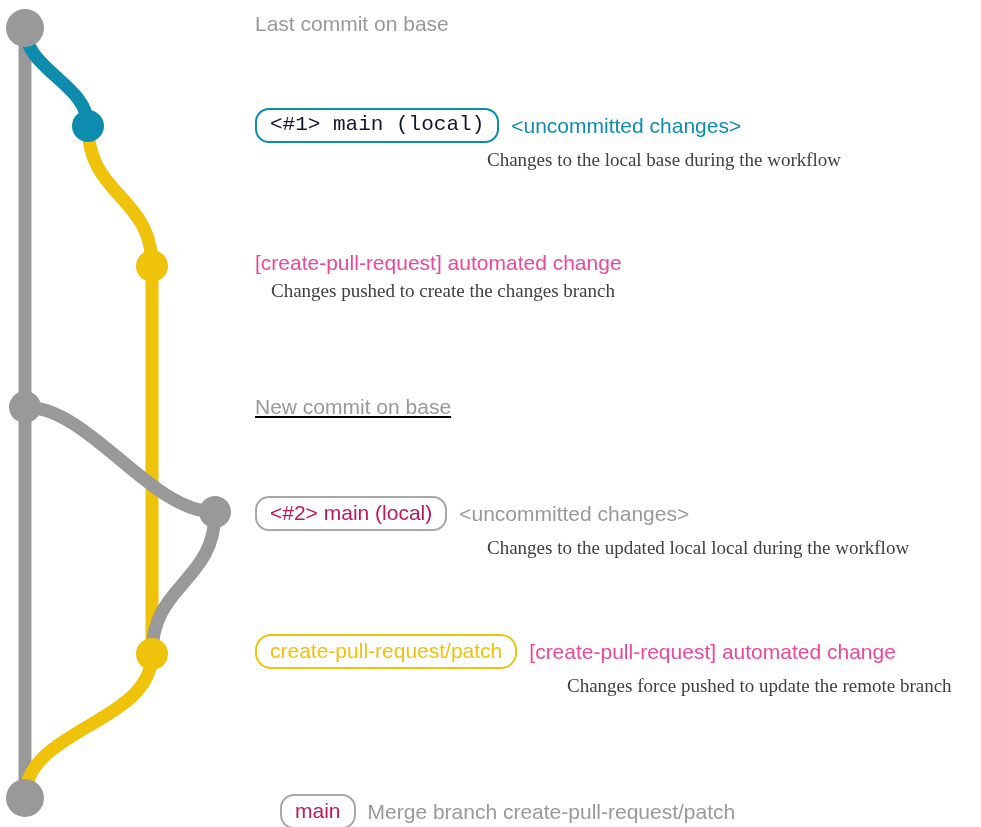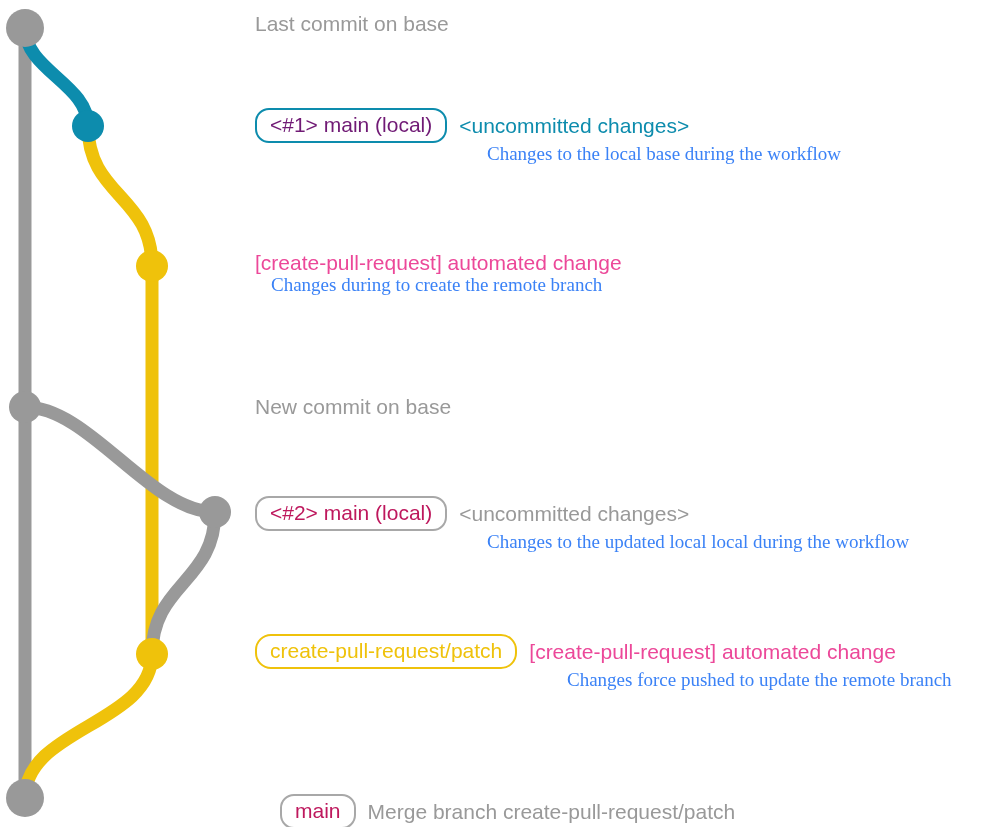--- a/index.html
+++ b/index.html
@@ -44,21 +44,22 @@
     border-radius: 14px;
     padding: 4px 13px 5px 13px;
     font-size: 21px;
     line-height: 1.05;
     color: #999999;
     background: #ffffff;
     font-family: "Liberation Sans", sans-serif;
   }
   .pill.teal {
     border-color: #0d8cad;
-    color: #701a75;
+    color: #0f172a;
+    font-family: Liberation Mono, monospace;
   }
   .pill.yellow {
     border-color: #efc20b;
     color: #efc20b;
     border-radius: 16px;
   }
   .pill.gray {
     border-color: #a8a8a8;
     color: #be185d;
   }
@@ -67,22 +68,23 @@
     line-height: 1.05;
     font-family: "Liberation Sans", sans-serif;
     white-space: nowrap;
   }
   .subject.teal   { color: #0d8cad; }
   .subject.yellow { color: #ec4899; }
   .subject.gray   { color: #999999; }
   .body-text {
     font-family: "Liberation Serif", serif;
     font-size: 19px;
-    color: #3b82f6;
+    color: #404040;
     white-space: nowrap;
+    margin-top: 6px;
   }
 </style>
 </head>
 <body>
 
 <div id="canvas">
 
   <svg id="graph-svg" viewBox="0 0 981 827" xmlns="http://www.w3.org/2000/svg">
 
     <path d="M25,28 L25,407" stroke="#999999" stroke-width="13" fill="none" stroke-linecap="round"></path>
@@ -120,24 +122,24 @@
       <span class="pill teal">&lt;#1&gt; main (local)</span>
       <span class="subject teal">&lt;uncommitted changes&gt;</span>
     </div>
     <div class="body-text" style="margin-left:232px;">Changes to the local base during the workflow</div>
   </div>
 
   <div class="row" style="left:255px; top:252px;">
     <div class="row-head">
       <span class="subject yellow">[create-pull-request] automated change</span>
     </div>
-    <div class="body-text" style="margin-left:16px;">Changes during to create the remote branch</div>
+    <div class="body-text" style="margin-left:16px;">Changes pushed to create the changes branch</div>
   </div>
 
-  <div class="row" style="left:255px; top:396px;">
+  <div class="row" style="left:255px; top:396px;text-decoration:underline;">
     <div class="row-head">
       <span class="subject gray">New commit on base</span>
     </div>
   </div>
 
   <div class="row" style="left:255px; top:496px;">
     <div class="row-head">
       <span class="pill gray">&lt;#2&gt; main (local)</span>
       <span class="subject gray">&lt;uncommitted changes&gt;</span>
     </div>

